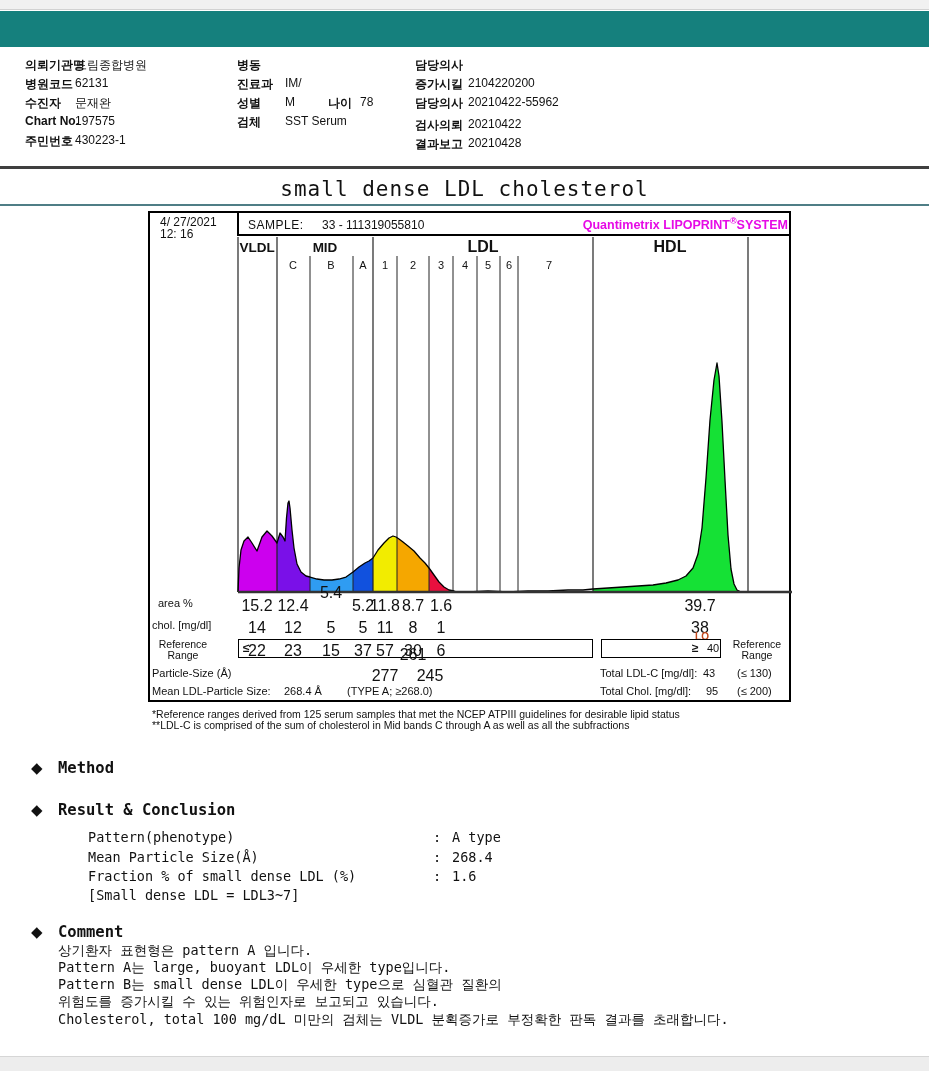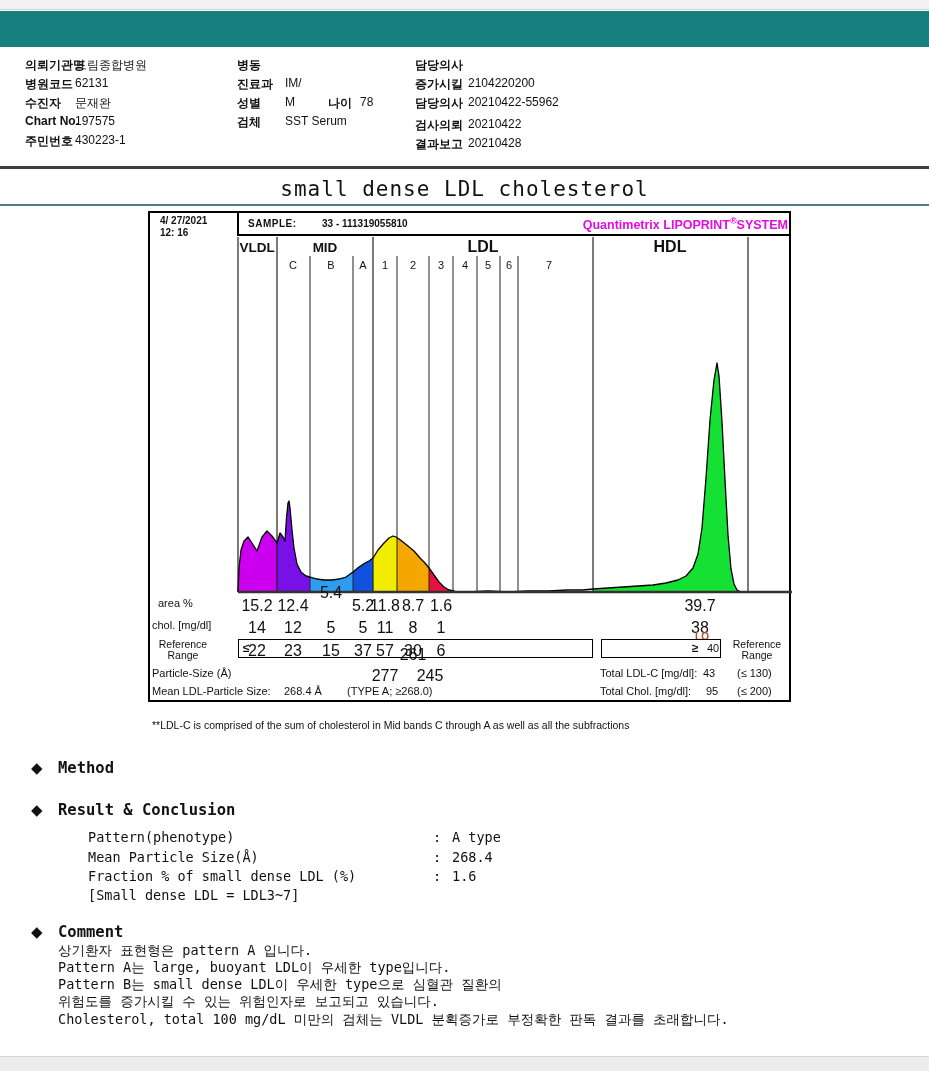--- a/index.html
+++ b/index.html
@@ -11,21 +11,21 @@
   .ctr{text-align:center;}
   .top-strip{left:0;top:0;width:929px;height:9px;background:#f1f1f1;border-bottom:1px solid #d2d2d2;}
   .title-bar{left:0;top:11px;width:929px;height:36px;background:#15807d;}
   .title-bar span{display:block;line-height:36px;text-align:center;color:#fff;font-size:19px;font-weight:bold;}
   .il{font-size:12px;font-weight:bold;}
   .iv{font-size:12px;}
   .dark-rule{left:0;top:166px;width:929px;height:3px;background:#3f3f3f;}
   .chart-title{left:0;top:177px;width:929px;text-align:center;font-size:21px;letter-spacing:1px;}
   .teal-rule{left:0;top:204px;width:929px;height:2px;background:#4f7e86;}
   .chart-box{left:148px;top:211px;width:643px;height:491px;border:2px solid #000;box-sizing:border-box;}
-  .hdr-sm{font-size:10px;font-weight:bold;}
+  .hdr-sm{font-size:12px;}
   .brand{font-size:12.5px;font-weight:bold;color:#e60ae6;}
   .brand sup{font-size:9px;}
   .band-lbl{font-size:13.5px;font-weight:bold;}
   .band-lbl-lg{font-size:16px;font-weight:bold;}
   .sub-lbl{font-size:11px;width:24px;text-align:center;}
   .tv{font-size:16px;width:40px;text-align:center;}
   .tl{font-size:11px;}
   .refbox{border:1.5px solid #000;box-sizing:border-box;background:transparent;}
   .rr{font-size:10.5px;width:60px;text-align:center;}
   .lo{font-size:10px;font-weight:bold;color:#c44a1e;width:30px;text-align:center;}
@@ -180,20 +180,21 @@
   <span class="a tl" style="left:703px;top:667px">43</span>
   <span class="a tl" style="left:737px;top:667px">(≤ 130)</span>
 
   <span class="a tl" style="left:152px;top:685px">Mean LDL-Particle Size:</span>
   <span class="a tl" style="left:284px;top:685px">268.4 Å</span>
   <span class="a tl" style="left:347px;top:685px">(TYPE A; ≥268.0)</span>
   <span class="a tl" style="left:600px;top:685px">Total Chol. [mg/dl]:</span>
   <span class="a tl" style="left:706px;top:685px">95</span>
   <span class="a tl" style="left:737px;top:685px">(≤ 200)</span>
 
+  <span class="a fn" style="left:152px;top:708px">*Reference ranges derived from 125 serum samples that met the NCEP ATPIII guidelines for desirable lipid status</span>
   <span class="a fn" style="left:152px;top:719px">**LDL-C is comprised of the sum of cholesterol in Mid bands C through A as well as all the subfractions</span>
 
   <span class="a bullet" style="left:31px;top:759px">◆</span>
   <span class="a shead mono" style="left:58px;top:759px">Method</span>
 
   <span class="a bullet" style="left:31px;top:801px">◆</span>
   <span class="a shead mono" style="left:58px;top:801px">Result &amp; Conclusion</span>
   <span class="a sbody mono" style="left:88px;top:829px">Pattern(phenotype)</span>
   <span class="a sbody mono" style="left:433px;top:829px">:</span>
   <span class="a sbody mono" style="left:452px;top:829px">A type</span>

